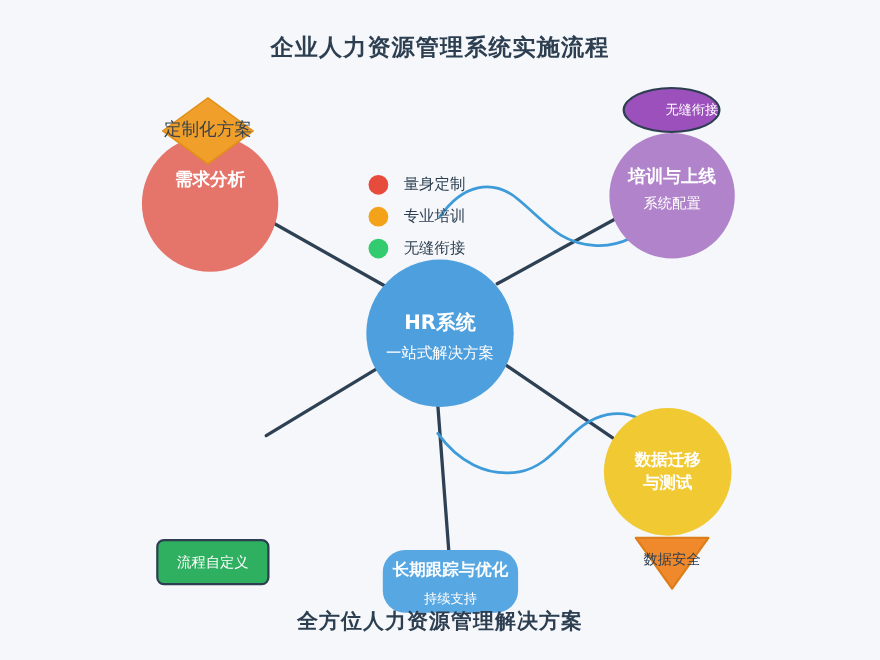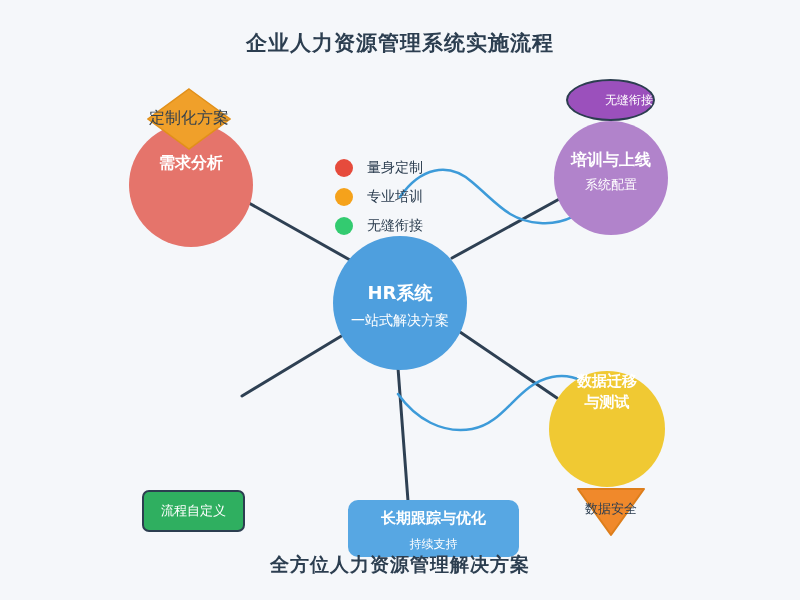--- a/index.html
+++ b/index.html
@@ -7,30 +7,30 @@
   .stage{position:relative;width:800px;height:600px;background:#F5F7FA;overflow:hidden;margin:0 auto;}
   .abs{position:absolute;}
   .title{left:0;top:29px;width:800px;text-align:center;font-size:21px;font-weight:bold;color:#2C3E50;letter-spacing:1px;}
   .footer{left:0;top:552px;width:800px;text-align:center;font-size:19px;font-weight:bold;color:#2C3E50;letter-spacing:1px;}
   svg.layer{left:0;top:0;}
   .circle{border-radius:50%;}
   .c-analysis{left:129px;top:123px;width:124px;height:124px;background:#E5746B;}
   .c-training{left:554px;top:121px;width:114px;height:114px;background:#B183CB;}
   .c-center{left:333px;top:236px;width:134px;height:134px;background:#4E9FDE;}
   .c-config{left:129px;top:362px;width:122px;height:122px;background:#5FCD8C;display:flex;align-items:center;justify-content:center;}
-  .c-migration{left:549px;top:371px;width:116px;height:116px;background:#F0C933;display:flex;justify-content:center;}
+  .c-migration{left:549px;top:371px;width:116px;height:116px;background:#F0C933;display:flex;align-items:center;justify-content:center;}
   .node-label{position:absolute;left:0;width:100%;text-align:center;color:#fff;font-weight:bold;font-size:16px;}
   .node-sub{position:absolute;left:0;width:100%;text-align:center;color:#fff;font-size:13px;font-weight:normal;}
   .center-title{top:45px;font-size:18px;}
   .center-sub{top:76px;font-size:14px;}
   .migration-label{color:#fff;font-weight:bold;font-size:15px;text-align:center;line-height:21px;}
   .badge-diamond-text{left:147px;top:108px;width:84px;text-align:center;font-size:16px;color:#37424C;}
   .ellipse{left:566px;top:79px;width:89px;height:42px;background:#9B50BC;border:2.5px solid #2C3E50;border-radius:50%;display:flex;align-items:center;justify-content:flex-end;color:#fff;font-size:12px;box-sizing:border-box;}
   .rect-green{left:142px;top:490px;width:103px;height:42px;background:#2FAF60;border:2px solid #2C3E50;border-radius:7px;display:flex;align-items:center;justify-content:center;color:#fff;font-size:13px;box-sizing:border-box;}
-  .rect-blue{left:348px;top:500px;width:123px;height:57px;background:#57A7E3;border-radius:10px;padding-left:48px;}
+  .rect-blue{left:348px;top:500px;width:123px;height:57px;background:#57A7E3;border-radius:20px;}
   .rect-blue .t1{position:absolute;left:0;top:9px;width:100%;text-align:center;color:#fff;font-weight:bold;font-size:15px;}
   .rect-blue .t2{position:absolute;left:0;top:36px;width:100%;text-align:center;color:#fff;font-size:12px;}
   .tri-text{left:575px;top:500px;width:72px;text-align:center;font-size:13px;color:#2C3E50;}
   .legend{left:292px;top:159px;width:120px;}
   .legend-row{display:flex;align-items:flex-start;height:18px;margin-bottom:11px;padding-left:43px;}
   .dot{width:18px;height:18px;border-radius:50%;margin-right:14px;flex:0 0 18px;}
   .dot-0{background:#E64B3C;}
   .dot-1{background:#F5A21B;}
   .dot-2{background:#33CB70;}
   .legend-label{font-size:14px;color:#2C3E50;white-space:nowrap;}

